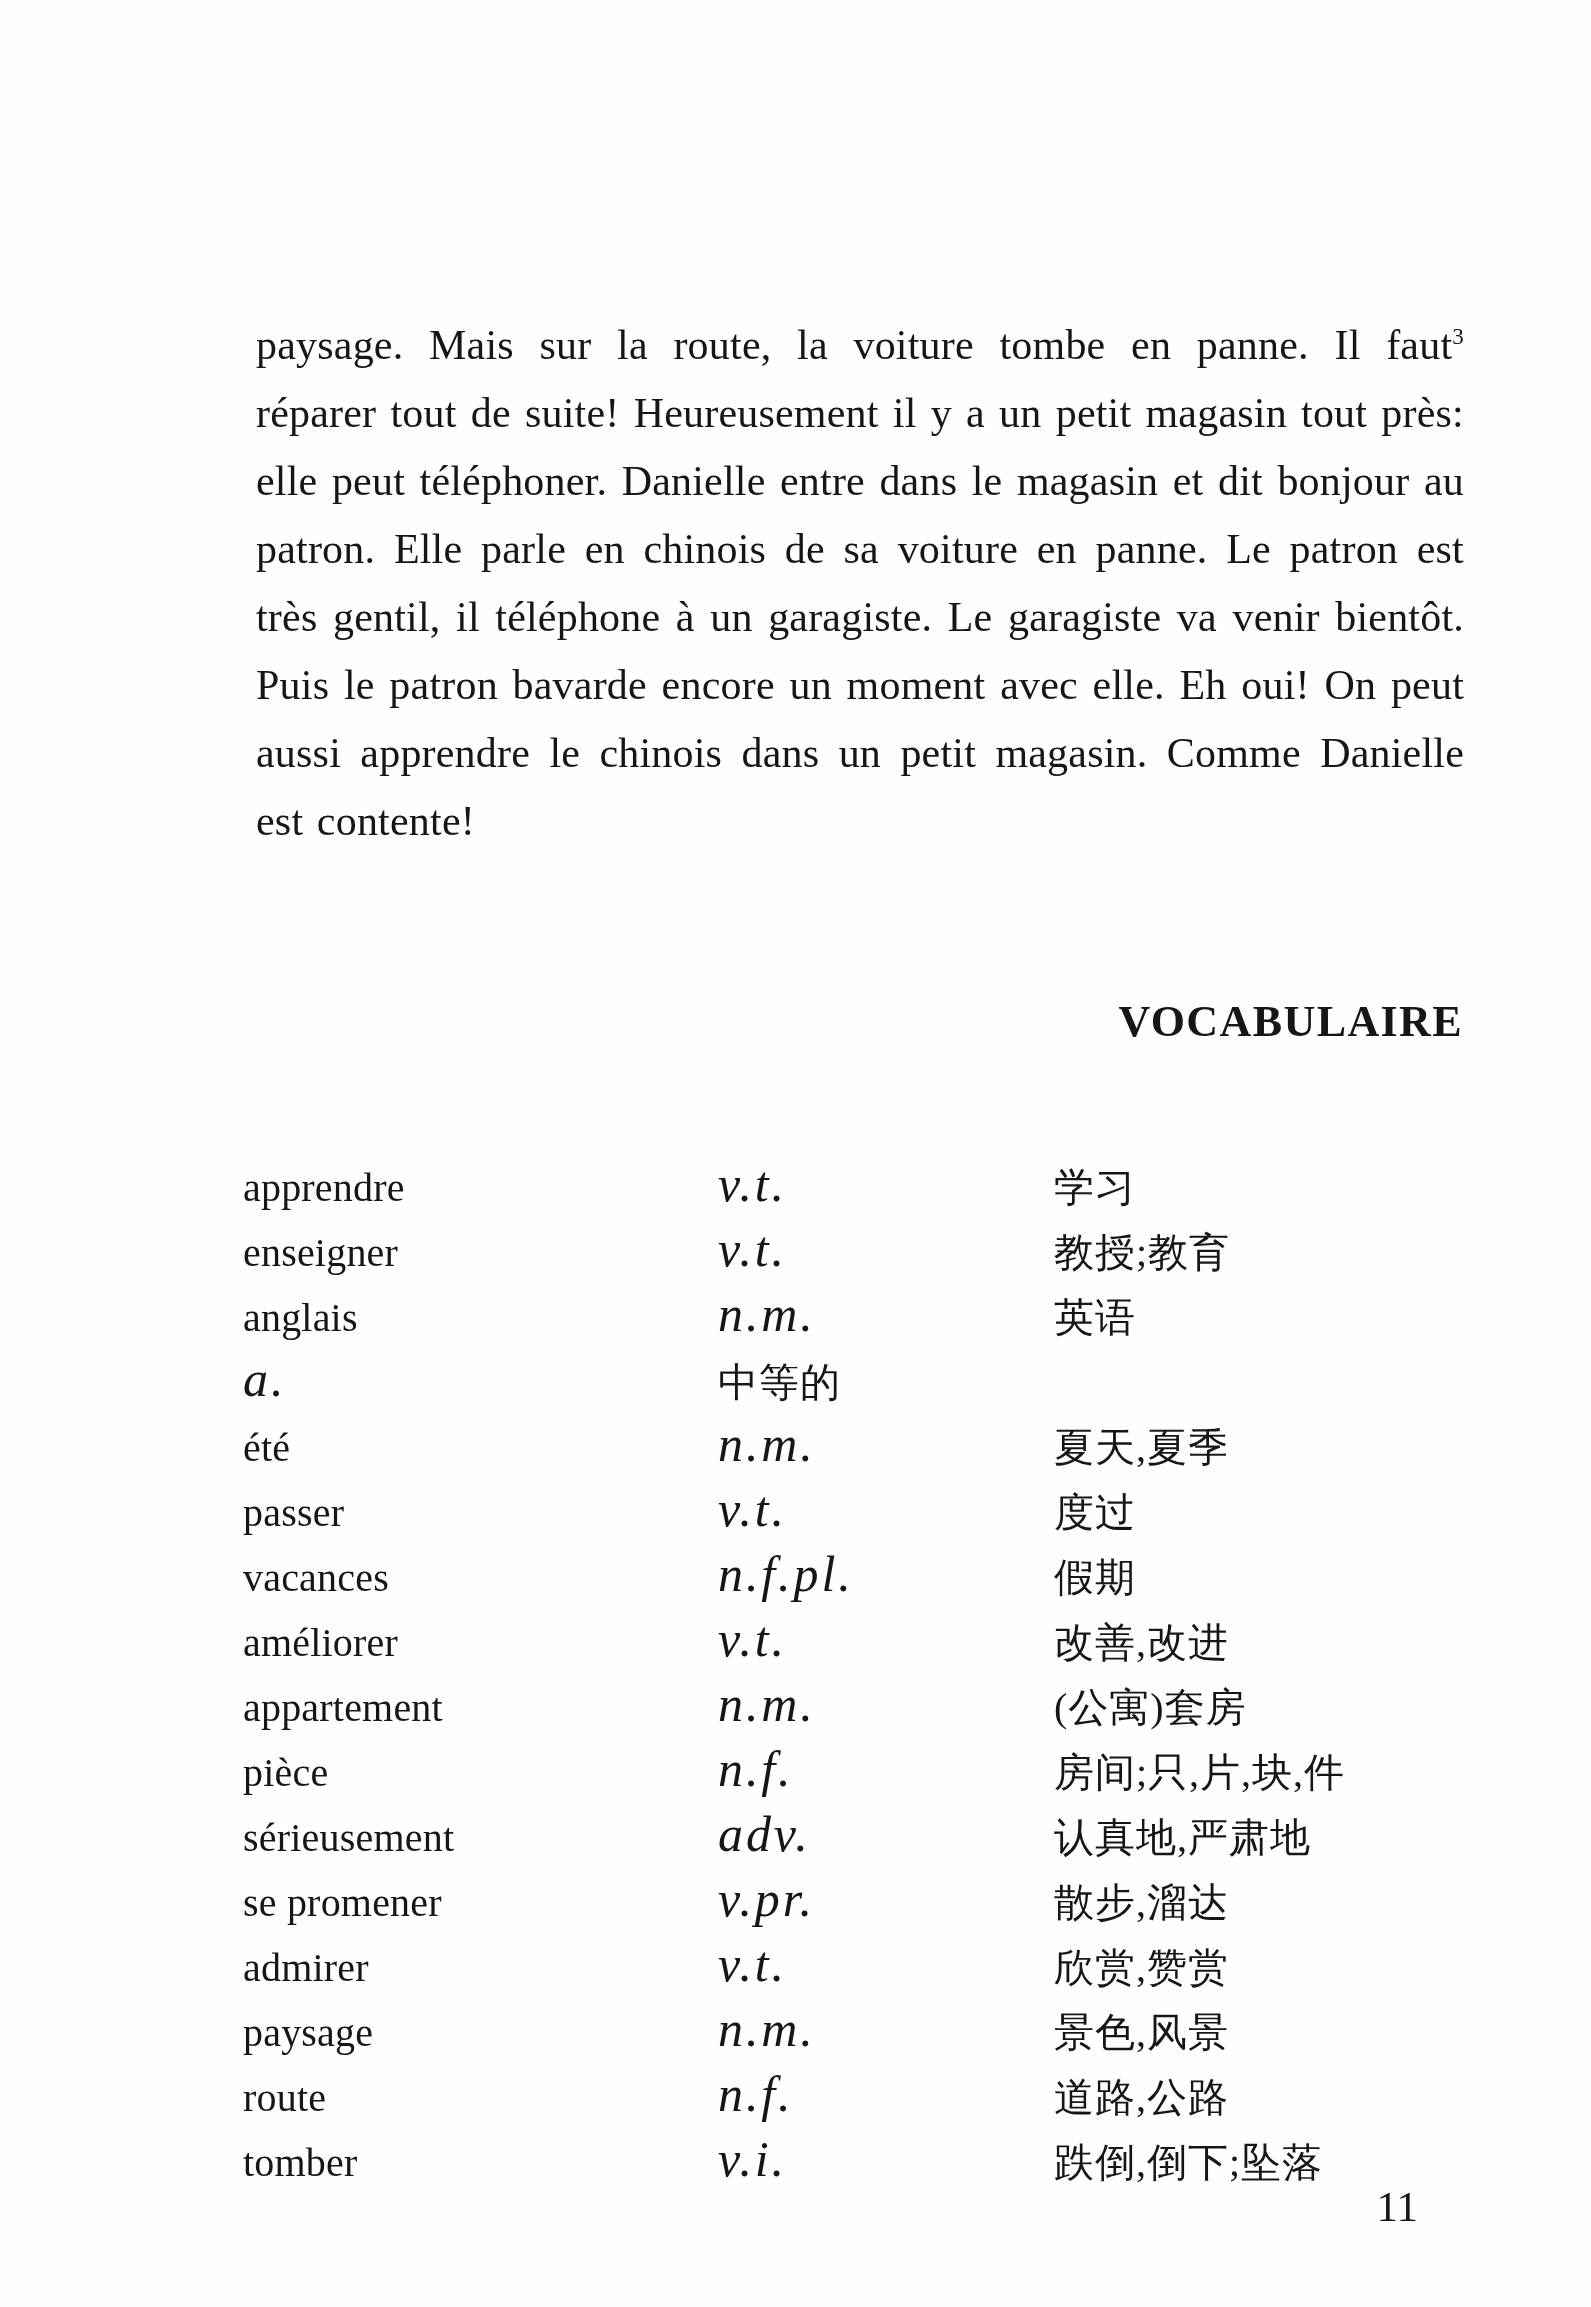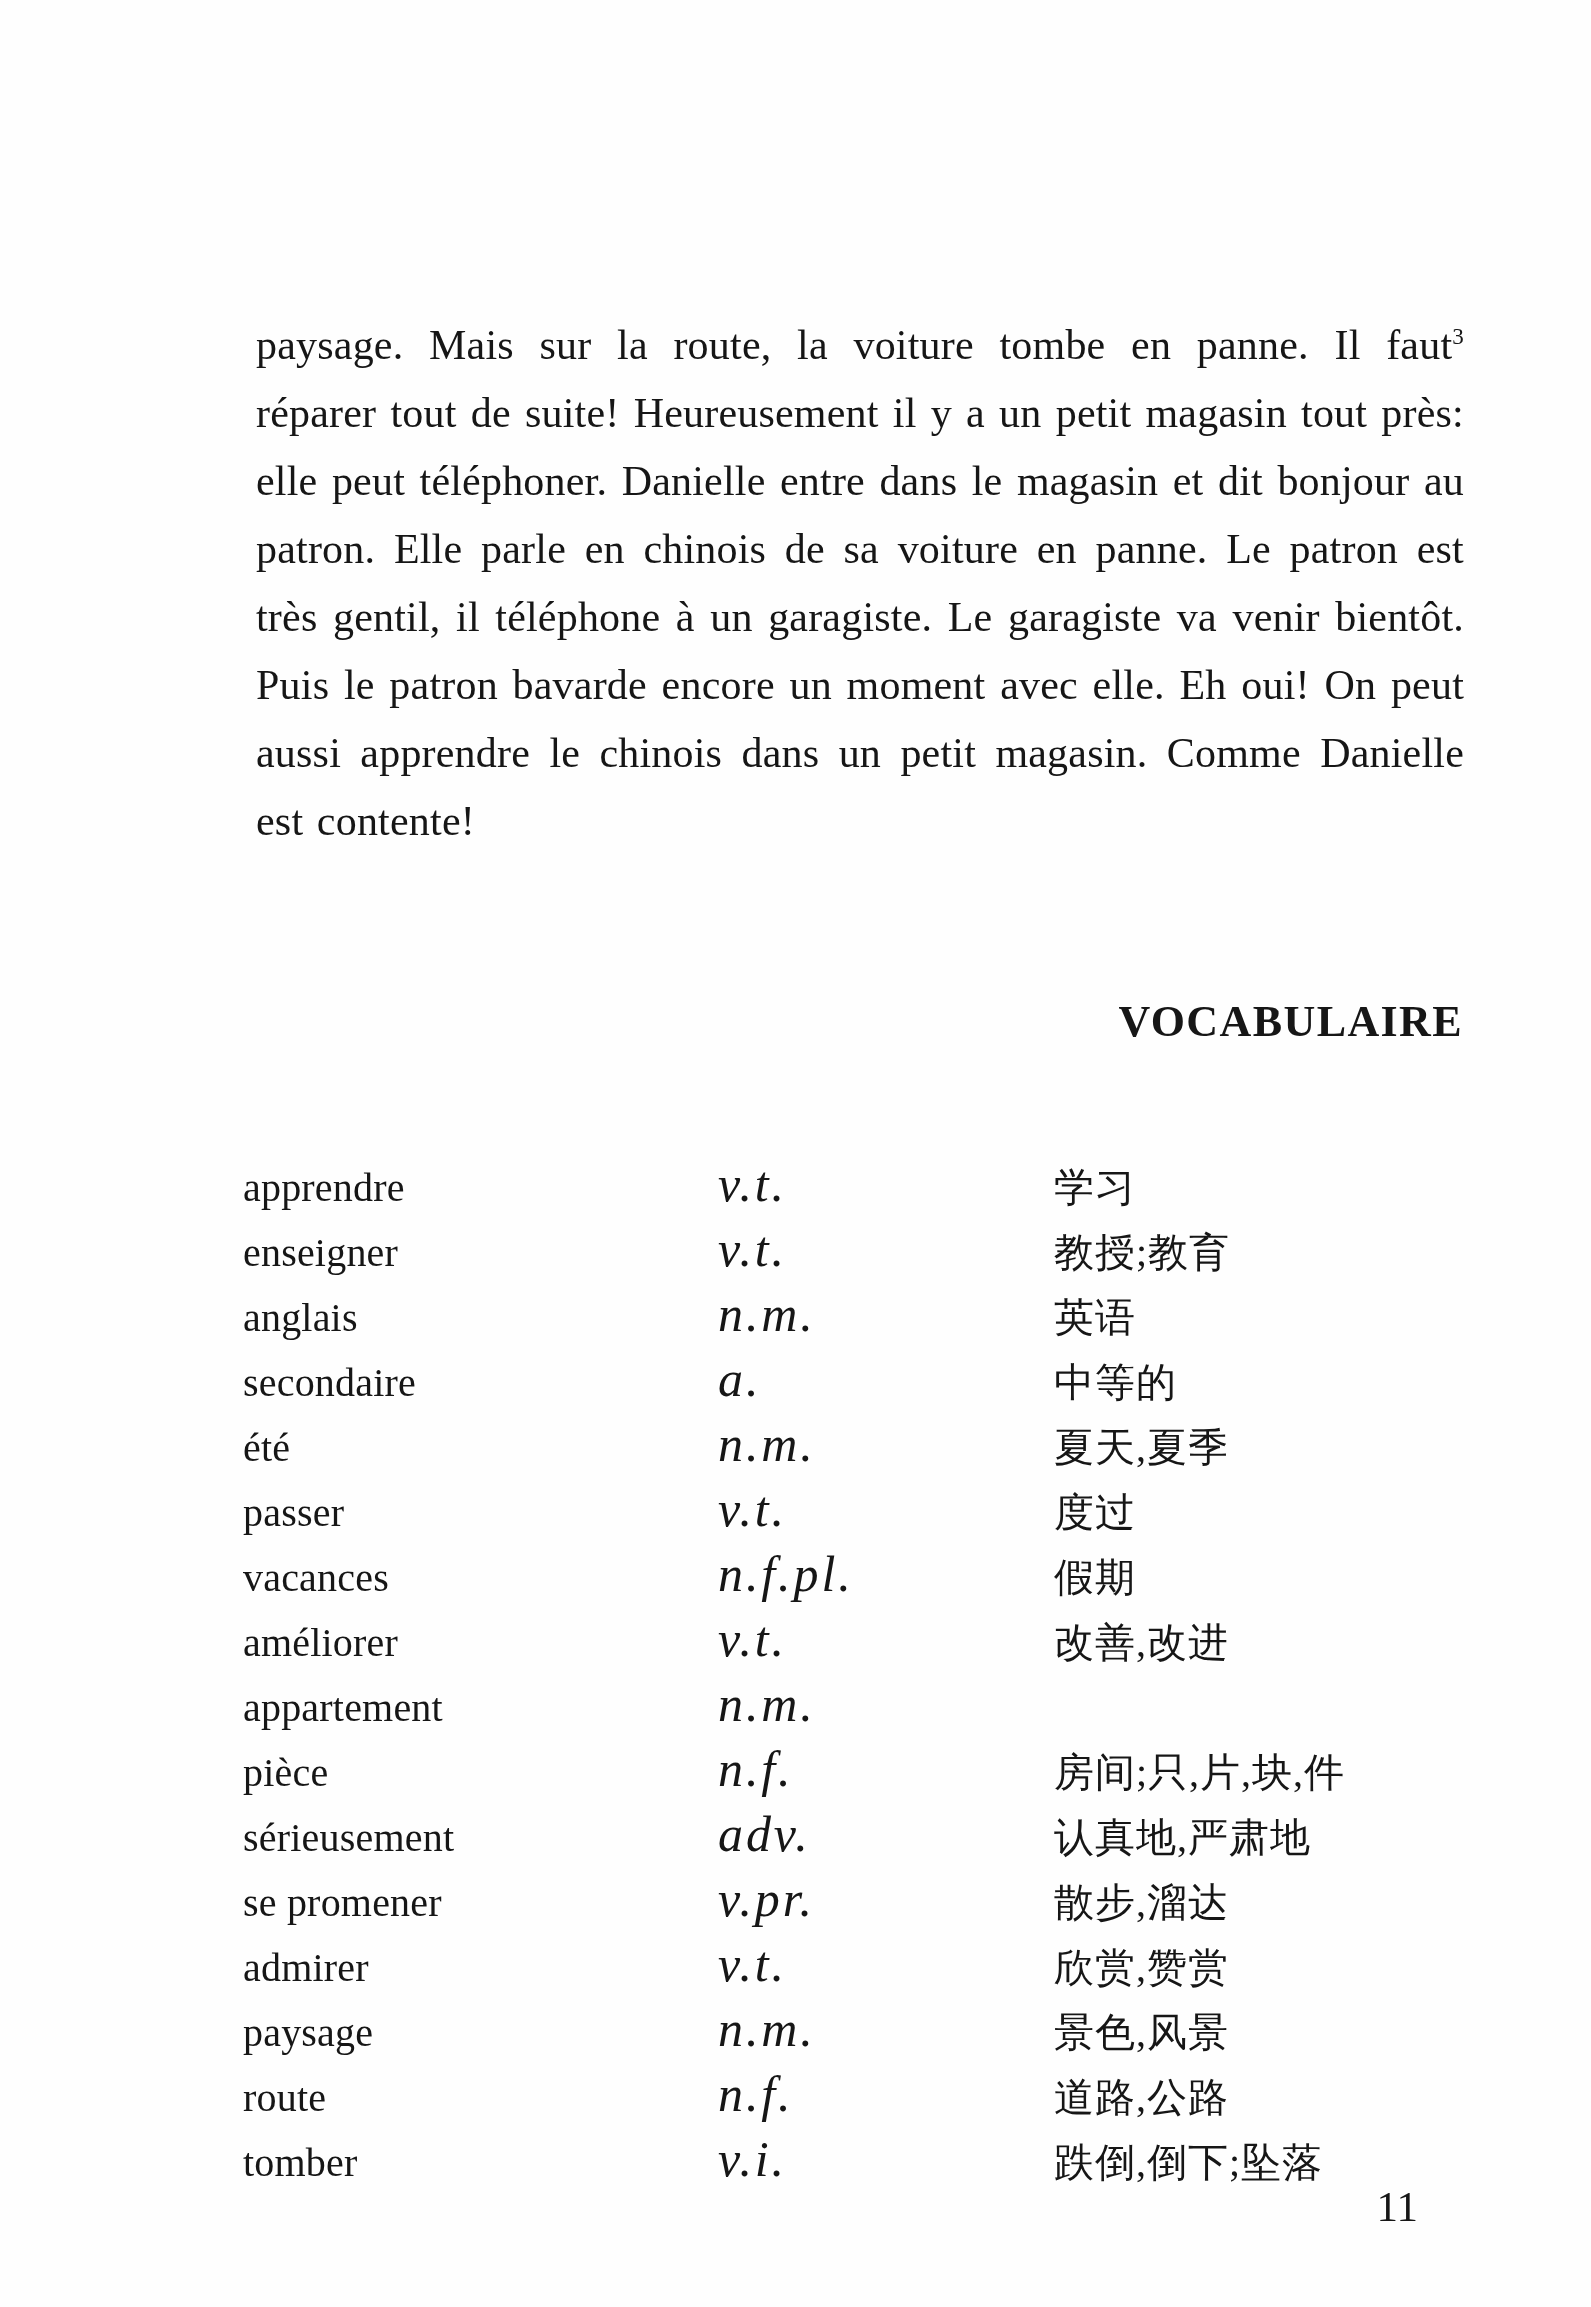--- a/index.html
+++ b/index.html
@@ -102,21 +102,20 @@
       <span class="zh">教授;教育</span>
     </div>
 
     <div class="vrow">
       <span class="fr">anglais</span>
       <span class="pos">n.m.</span>
       <span class="zh">英语</span>
     </div>
 
     <div class="vrow">
-      <span class="fr">secondaire</span>
       <span class="pos">a.</span>
       <span class="zh">中等的</span>
     </div>
 
     <div class="vrow">
       <span class="fr">été</span>
       <span class="pos">n.m.</span>
       <span class="zh">夏天,夏季</span>
     </div>
 
@@ -134,20 +133,21 @@
 
     <div class="vrow">
       <span class="fr">améliorer</span>
       <span class="pos">v.t.</span>
       <span class="zh">改善,改进</span>
     </div>
 
     <div class="vrow">
       <span class="fr">appartement</span>
       <span class="pos">n.m.</span>
+      <span class="zh">(公寓)套房</span>
     </div>
 
     <div class="vrow">
       <span class="fr">pièce</span>
       <span class="pos">n.f.</span>
       <span class="zh">房间;只,片,块,件</span>
     </div>
 
     <div class="vrow">
       <span class="fr">sérieusement</span>

